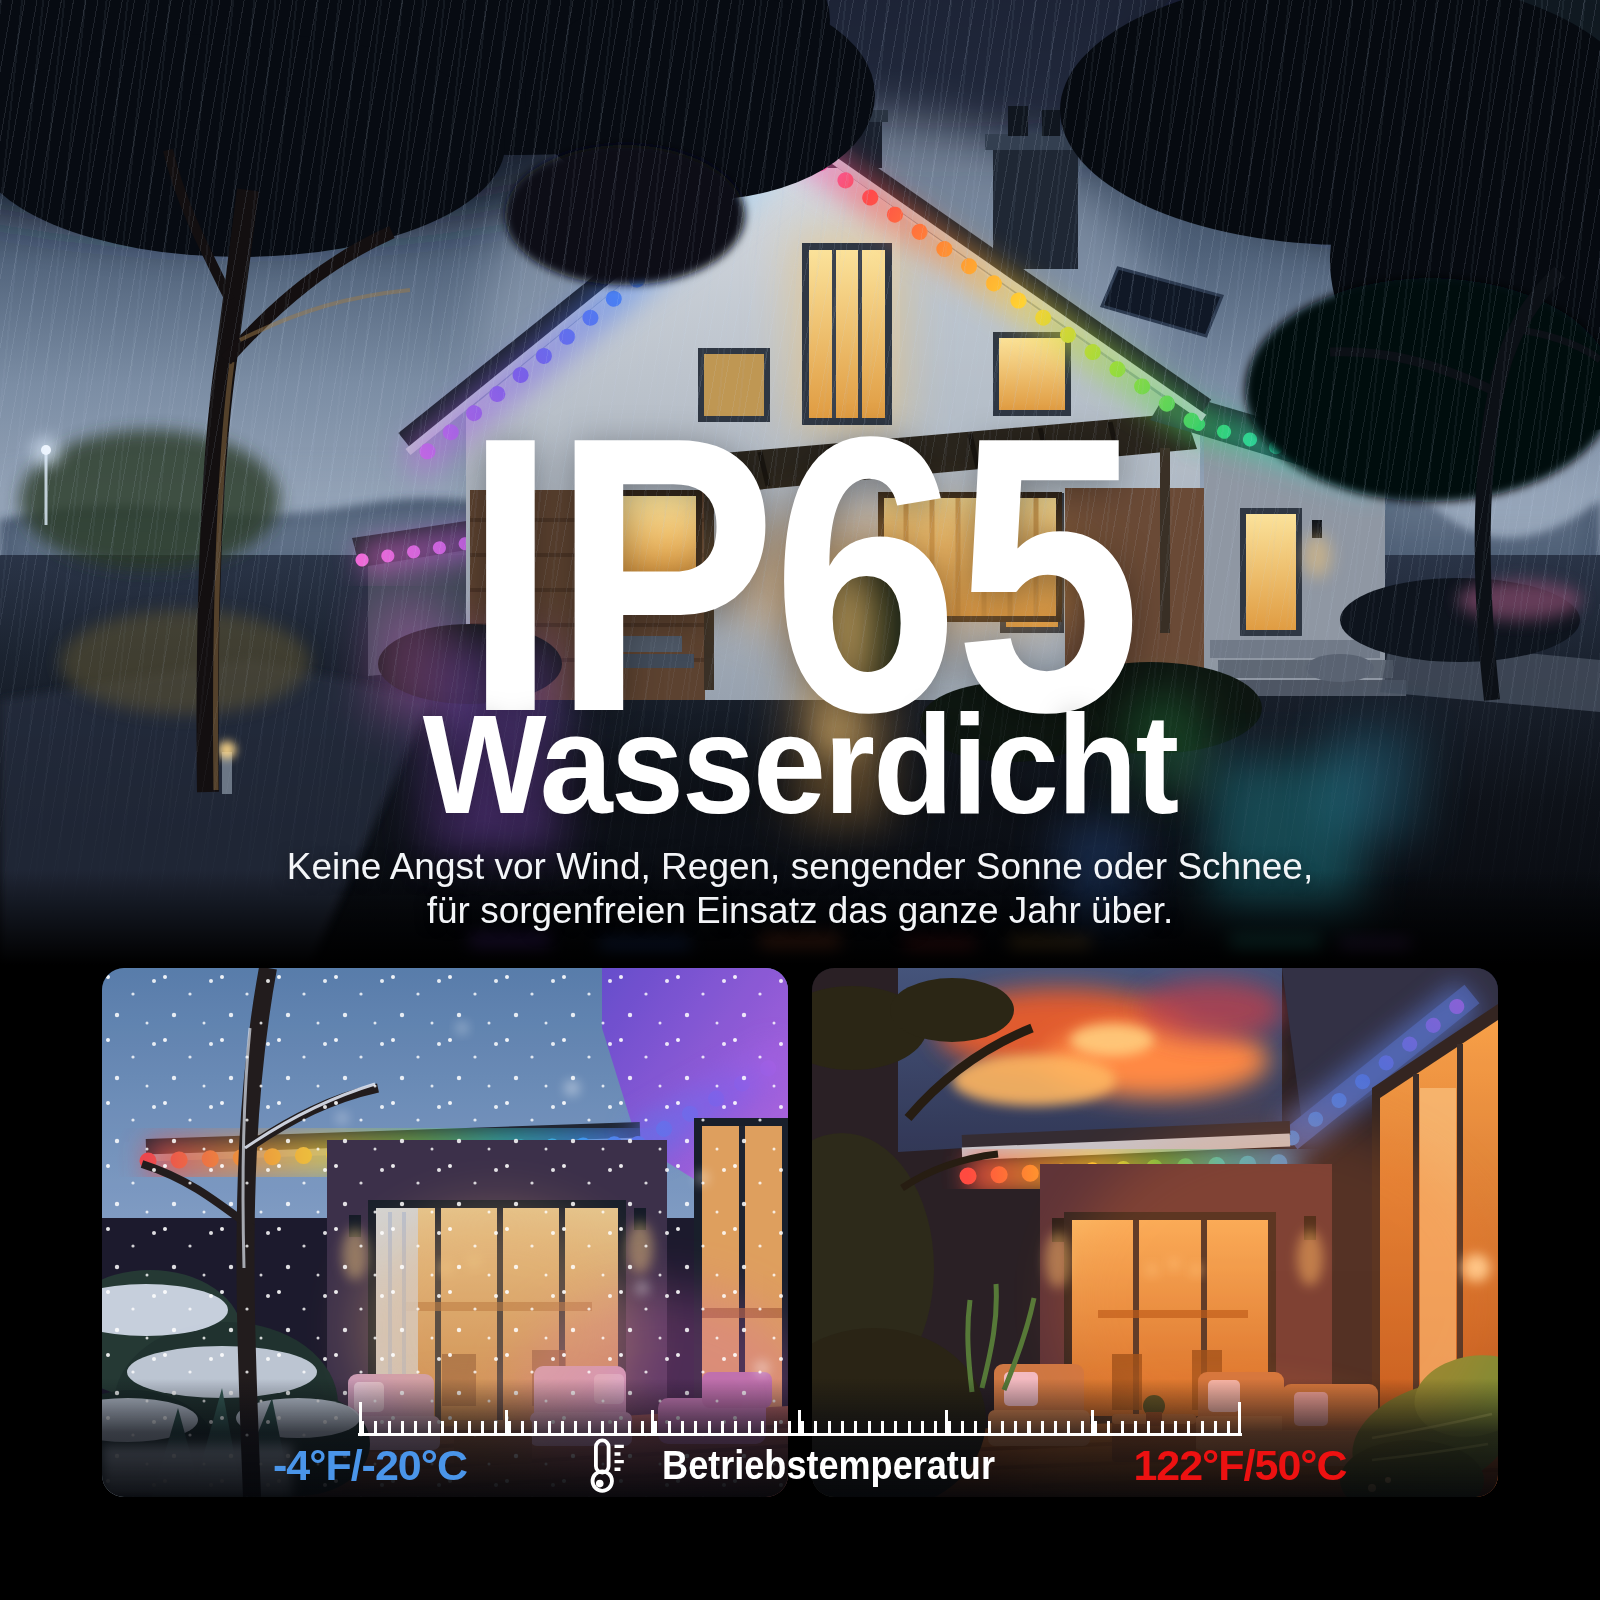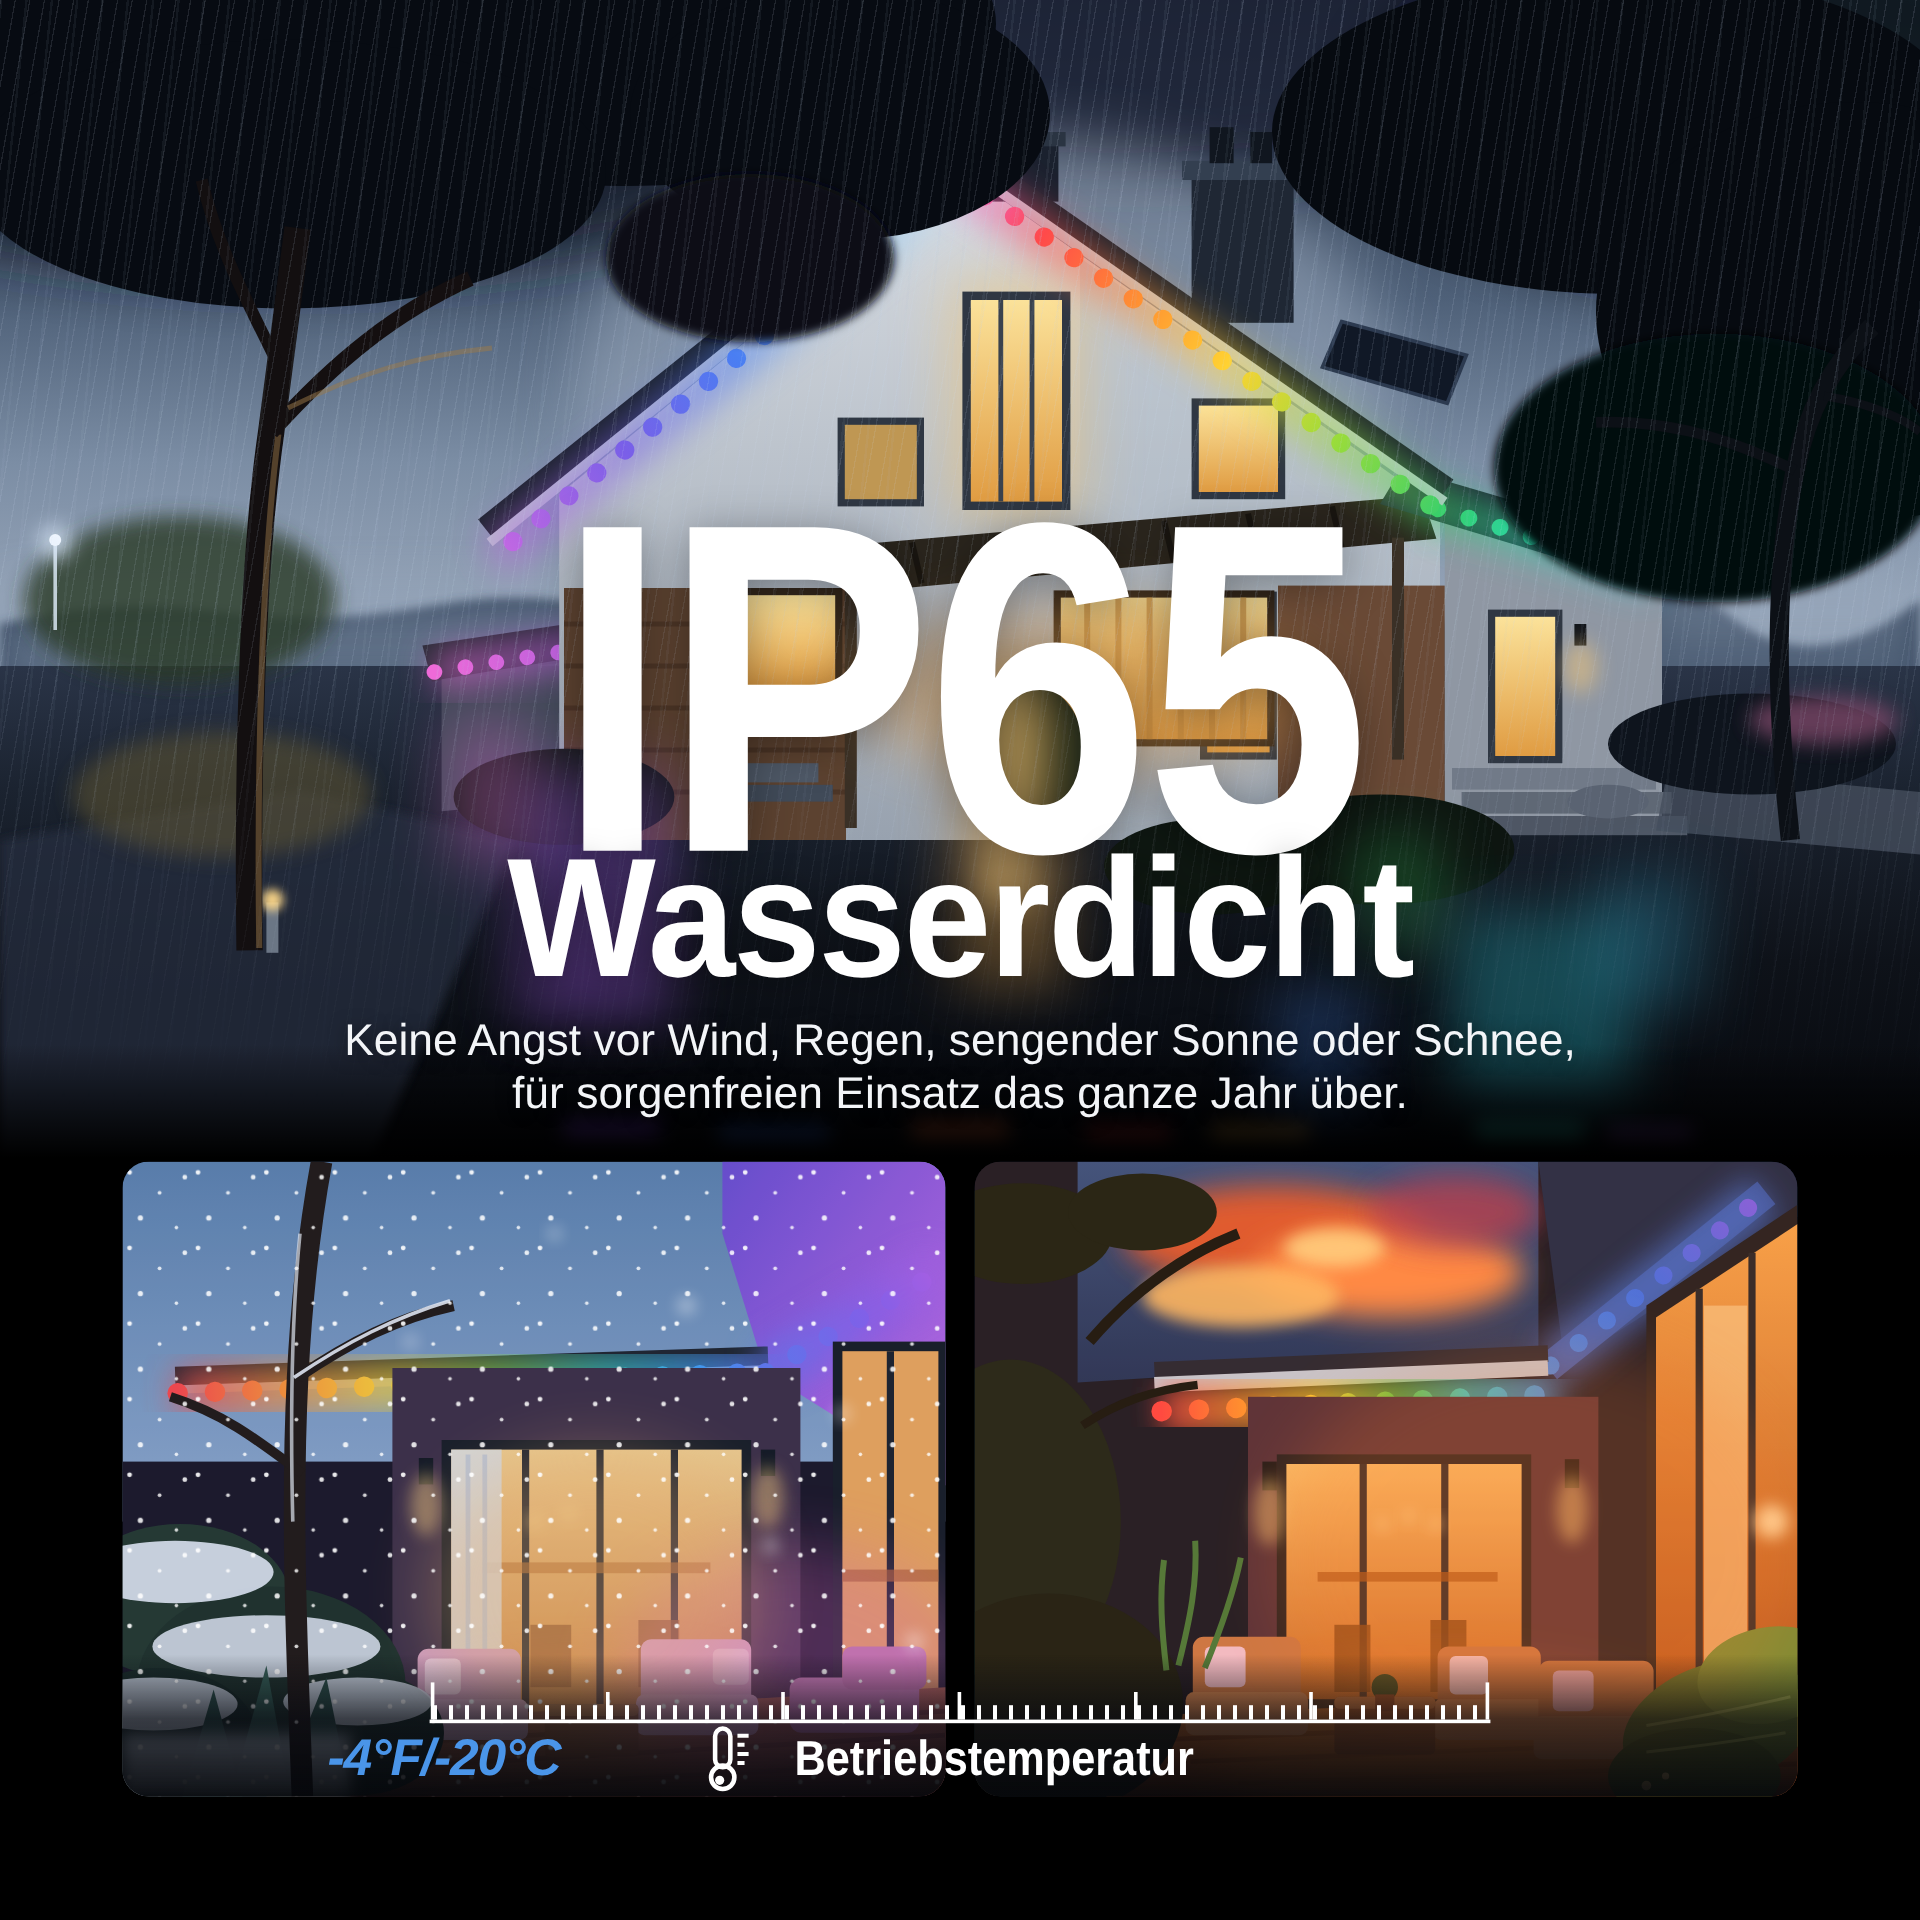--- a/index.html
+++ b/index.html
@@ -30,21 +30,21 @@
   .inset-fade{position:absolute;left:0;right:0;bottom:0;height:118px;
       background:linear-gradient(180deg,rgba(8,10,16,0),rgba(8,10,16,.72) 45%,rgba(5,7,11,.95));}
   .ruler{position:absolute;left:360px;top:1402px;width:880px;height:34px;z-index:5;}
   .ruler .base{position:absolute;left:-2px;right:-2px;bottom:0;height:3px;background:#fff;}
   .ruler .minors{position:absolute;left:1px;right:0;bottom:3px;height:12px;
       background:repeating-linear-gradient(90deg,#fff 0 3px,rgba(0,0,0,0) 3px 13.33px);}
   .mj{position:absolute;bottom:3px;width:3px;height:23px;background:#fff;}
   .m0{left:-1px;height:31px}.m1{left:145px}.m2{left:291px}.m3{left:438px}
   .m4{left:585px}.m5{left:731px}.m6{left:878px;height:31px}
   .temp{position:absolute;top:1441px;margin:0;font-size:43px;font-weight:bold;z-index:6;text-align:center;
-        letter-spacing:-1px;font-style:italic;}
+        letter-spacing:-1px;}
   .temp.low{left:240px;width:260px;color:#4a95e9;}
   .temp.high{left:1100px;width:280px;color:#ed1111;}
   .temp-center{position:absolute;top:1434px;left:50%;transform:translateX(-50%);display:flex;
         align-items:center;gap:13px;z-index:6;text-align:center;}
   .temp-center .lbl{color:#fff;font-size:41px;font-weight:bold;white-space:nowrap;
         display:inline-block;transform:scaleX(.88);}
 </style>
 </head>
 <body>
 
@@ -607,14 +607,15 @@
       <circle cx="23.5" cy="52" r="11.5" fill="none" stroke="#fff" stroke-width="4.5"></circle>
       <circle cx="20.5" cy="55" r="4.5" fill="#fff"></circle>
       <line x1="38" y1="11" x2="49" y2="11" stroke="#fff" stroke-width="4"></line>
       <line x1="38" y1="20" x2="45" y2="20" stroke="#fff" stroke-width="4"></line>
       <line x1="38" y1="29" x2="49" y2="29" stroke="#fff" stroke-width="4"></line>
       <line x1="38" y1="38" x2="45" y2="38" stroke="#fff" stroke-width="4"></line>
     </svg>
     <span class="lbl">Betriebstemperatur</span>
   </div>
 
+  <p class="temp high">122°F/50°C</p>
 
 </div>
 
 </body></html>

